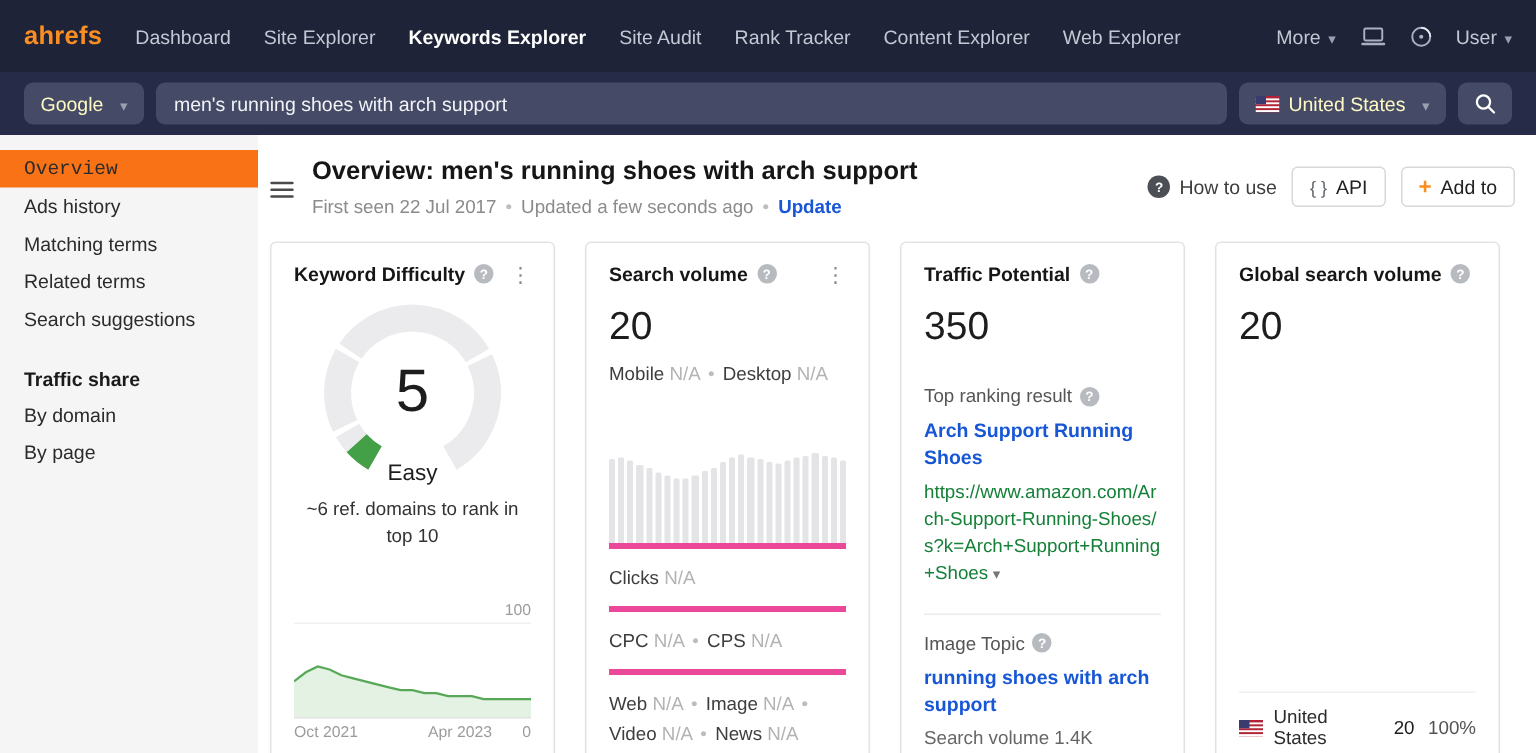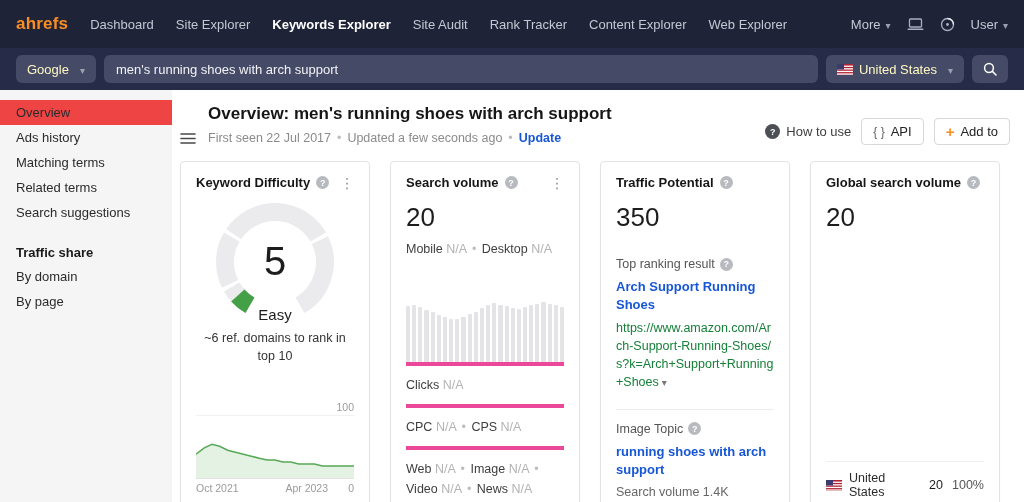--- a/index.html
+++ b/index.html
@@ -22,26 +22,26 @@
           display: inline-flex; align-items: center; gap: 6px; padding: 0 11px; font-family: inherit; cursor: pointer; white-space: nowrap; }
   .query { flex: 1; background: #454b66; border: none; border-radius: 6px; height: 28px; color: #f2f3f7;
            padding: 0 12px; font-size: 13px; font-family: inherit; outline: none; }
   .searchbtn { width: 36px; justify-content: center; padding: 0; }
   .flag { display: inline-flex; line-height: 0; }
 
   
   .content { display: flex; height: 428px; }
   .sidebar { width: 172px; background: #f5f5f6; padding-top: 10px; flex: 0 0 172px; }
   .sb-item { font-size: 13px; color: #2b2b2b; padding: 5px 16px; cursor: pointer; }
-  .sb-item.active { background: #ef4444; }
+  .sb-item.active { background: #f97316; font-family: Liberation Mono, monospace; }
   .sb-header { font-size: 13px; font-weight: 700; color: #1a1a1a; padding: 4px 16px; margin-top: 16px; }
   .main { flex: 1; padding: 14px 14px 0 8px; overflow: hidden; }
 
   
-  .main-header { display: flex; align-items: flex-end; gap: 12px; }
+  .main-header { display: flex; align-items: center; gap: 12px; }
   .hamburger { margin-top: 3px; cursor: pointer; display: inline-flex; }
   .title-block h1 { font-size: 17px; font-weight: 700; color: #161616; }
   .subline { margin-top: 7px; font-size: 12.5px; color: #8b8b8b; display: flex; align-items: center; gap: 6px; }
   .dot::before { content: "•"; color: #bdbdbd; }
   .update-link { color: #1757d6; font-weight: 600; cursor: pointer; }
   .header-actions { margin-left: auto; display: flex; align-items: center; gap: 10px; }
   .how-to-use { display: inline-flex; align-items: center; gap: 6px; font-size: 13px; color: #3d3d3d; cursor: pointer; }
   .q { width: 13px; height: 13px; border-radius: 50%; background: #b7babf; color: #fff; font-size: 9px; font-weight: 700;
        display: inline-flex; align-items: center; justify-content: center; flex: 0 0 13px; cursor: pointer; }
   .q::before { content: "?"; }

